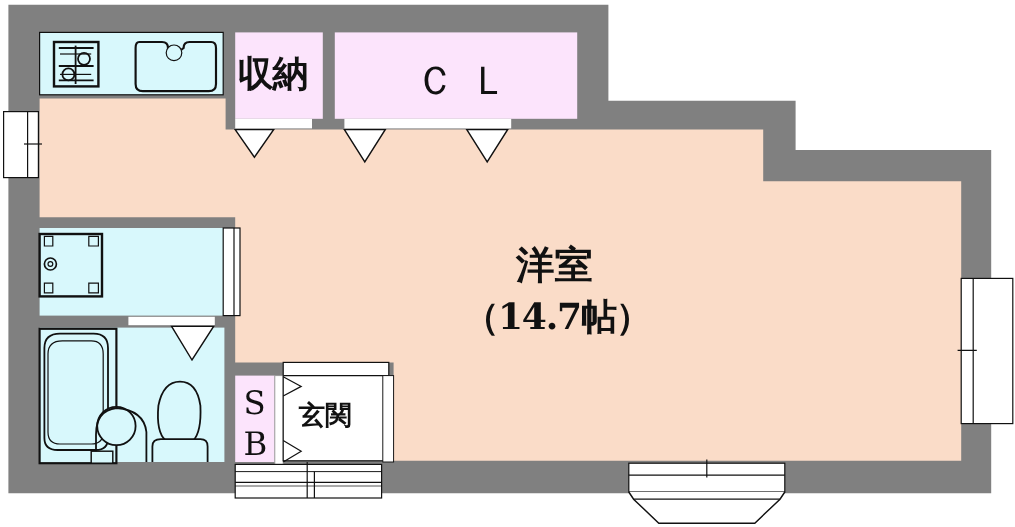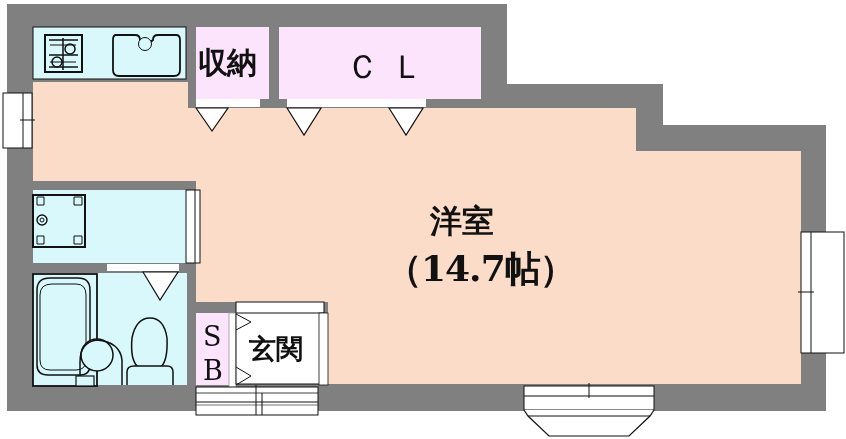--- a/index.html
+++ b/index.html
@@ -2,24 +2,24 @@
 <html><head>
 <meta charset="utf-8">
 <style>
   html, body { margin: 0; padding: 0; background: #ffffff; }
   body { width: 846px; height: 439px; overflow: hidden; position: relative; font-family: "DejaVu Serif", "Liberation Serif", serif; }
   #plan { position: absolute; left: 0; top: 0; width: 846px; height: 439px; }
   .label { position: absolute; color: #111111; font-family: "DejaVu Serif", "Liberation Serif", serif; font-weight: bold; white-space: nowrap; line-height: 1; }
   .lbl-storage { left: 198px; top: 48px; font-size: 30px; letter-spacing: -1px; }
   .lbl-cl { left: 346px; top: 50px; font-size: 33px; font-weight: normal; letter-spacing: 12px; }
   .lbl-room { left: 430px; top: 205px; font-size: 32px; }
-  .lbl-area { left: 386px; top: 250px; font-size: 36px; letter-spacing: -1px; }
+  .lbl-area { left: 386px; top: 250px; font-size: 30px; letter-spacing: -1px; }
   .lbl-sb-s { left: 203px; top: 323px; font-size: 27px; font-weight: normal; }
   .lbl-sb-b { left: 203px; top: 357px; font-size: 27px; font-weight: normal; }
-  .lbl-genkan { left: 249px; top: 335px; font-size: 27px; }
+  .lbl-genkan { left: 249px; top: 335px; font-size: 22px; }
 </style>
 </head>
 <body>
 
 <svg id="plan" viewBox="0 0 846 439" xmlns="http://www.w3.org/2000/svg">
 
   <g>
     <path d="M7,4 H507 V84 H663 V125 H826 V411 H7 Z" fill="#808080"></path>
   </g>
 

